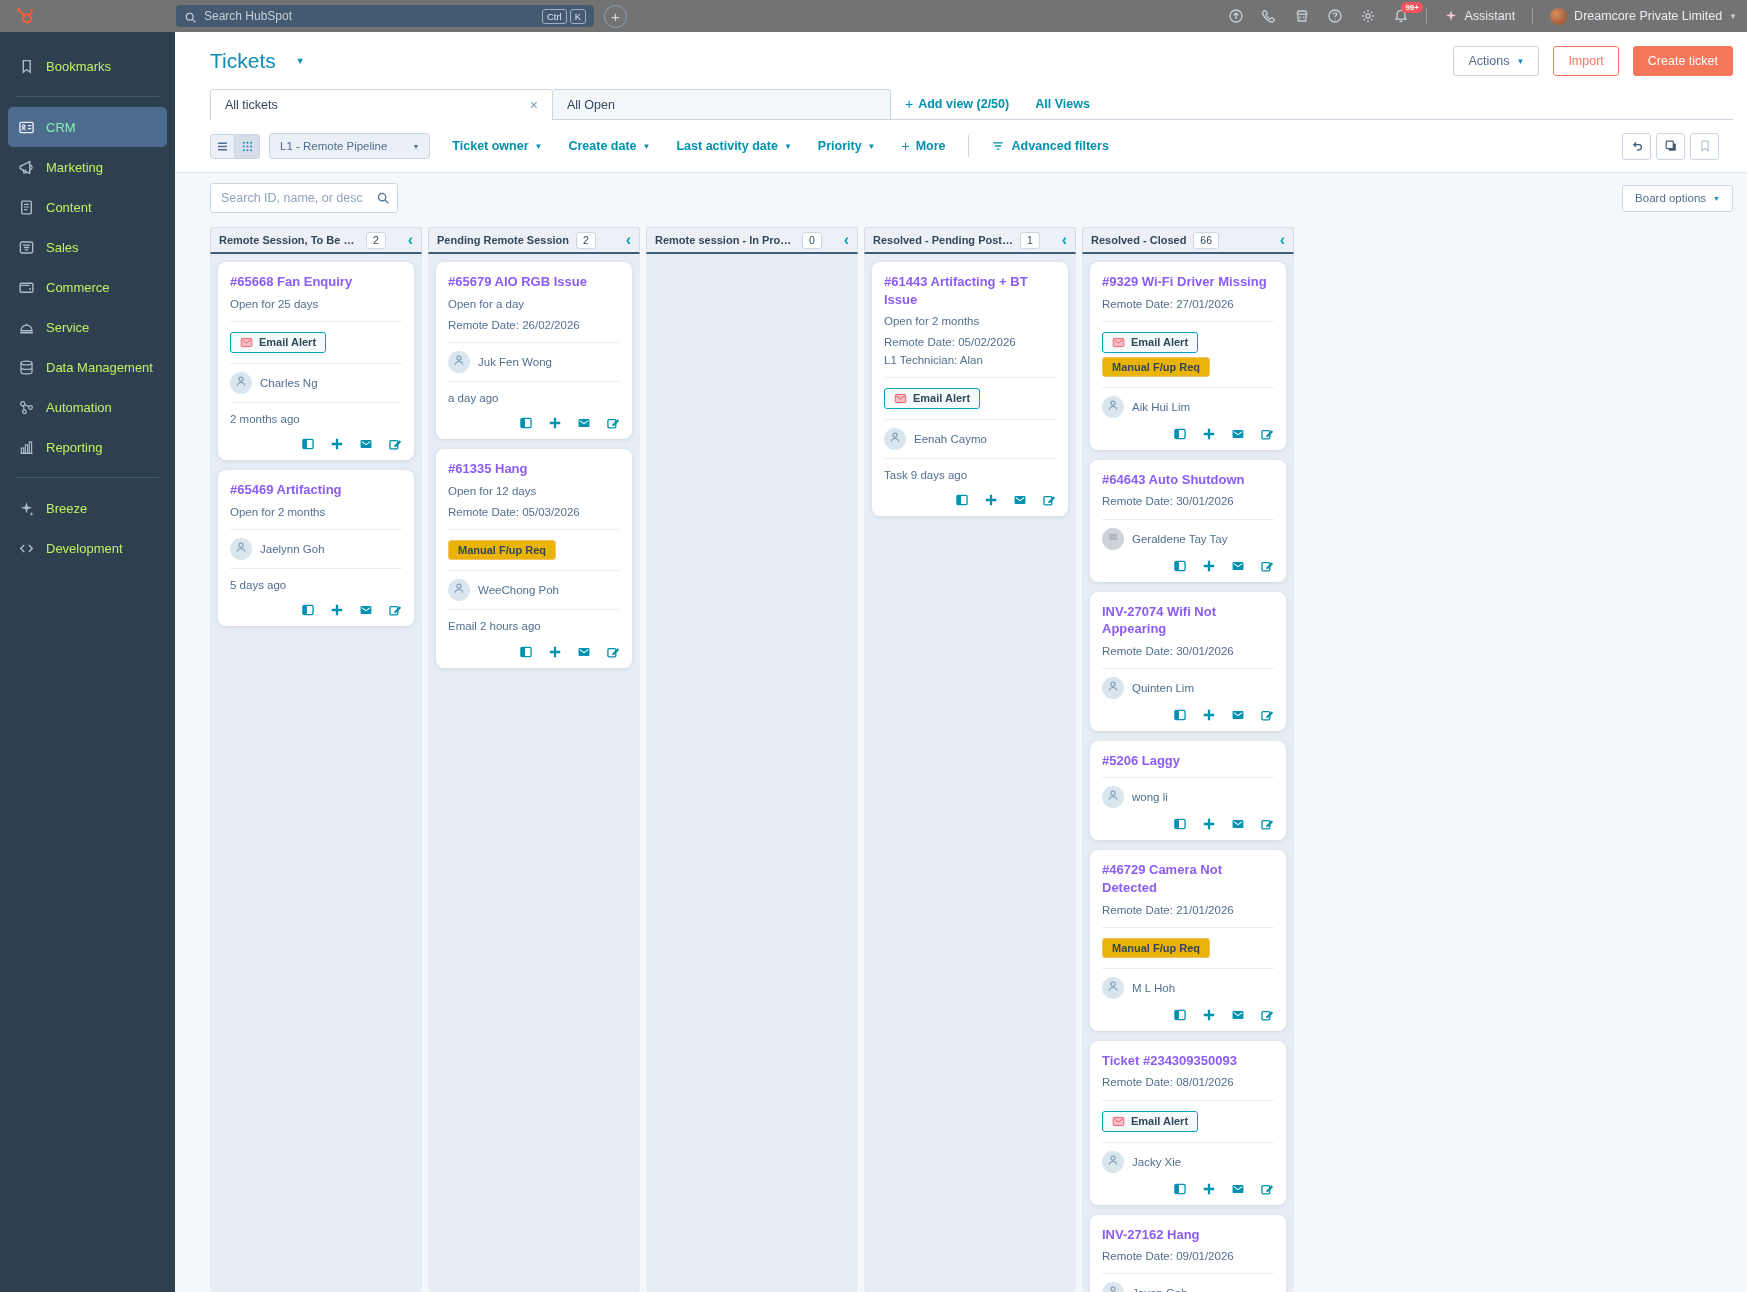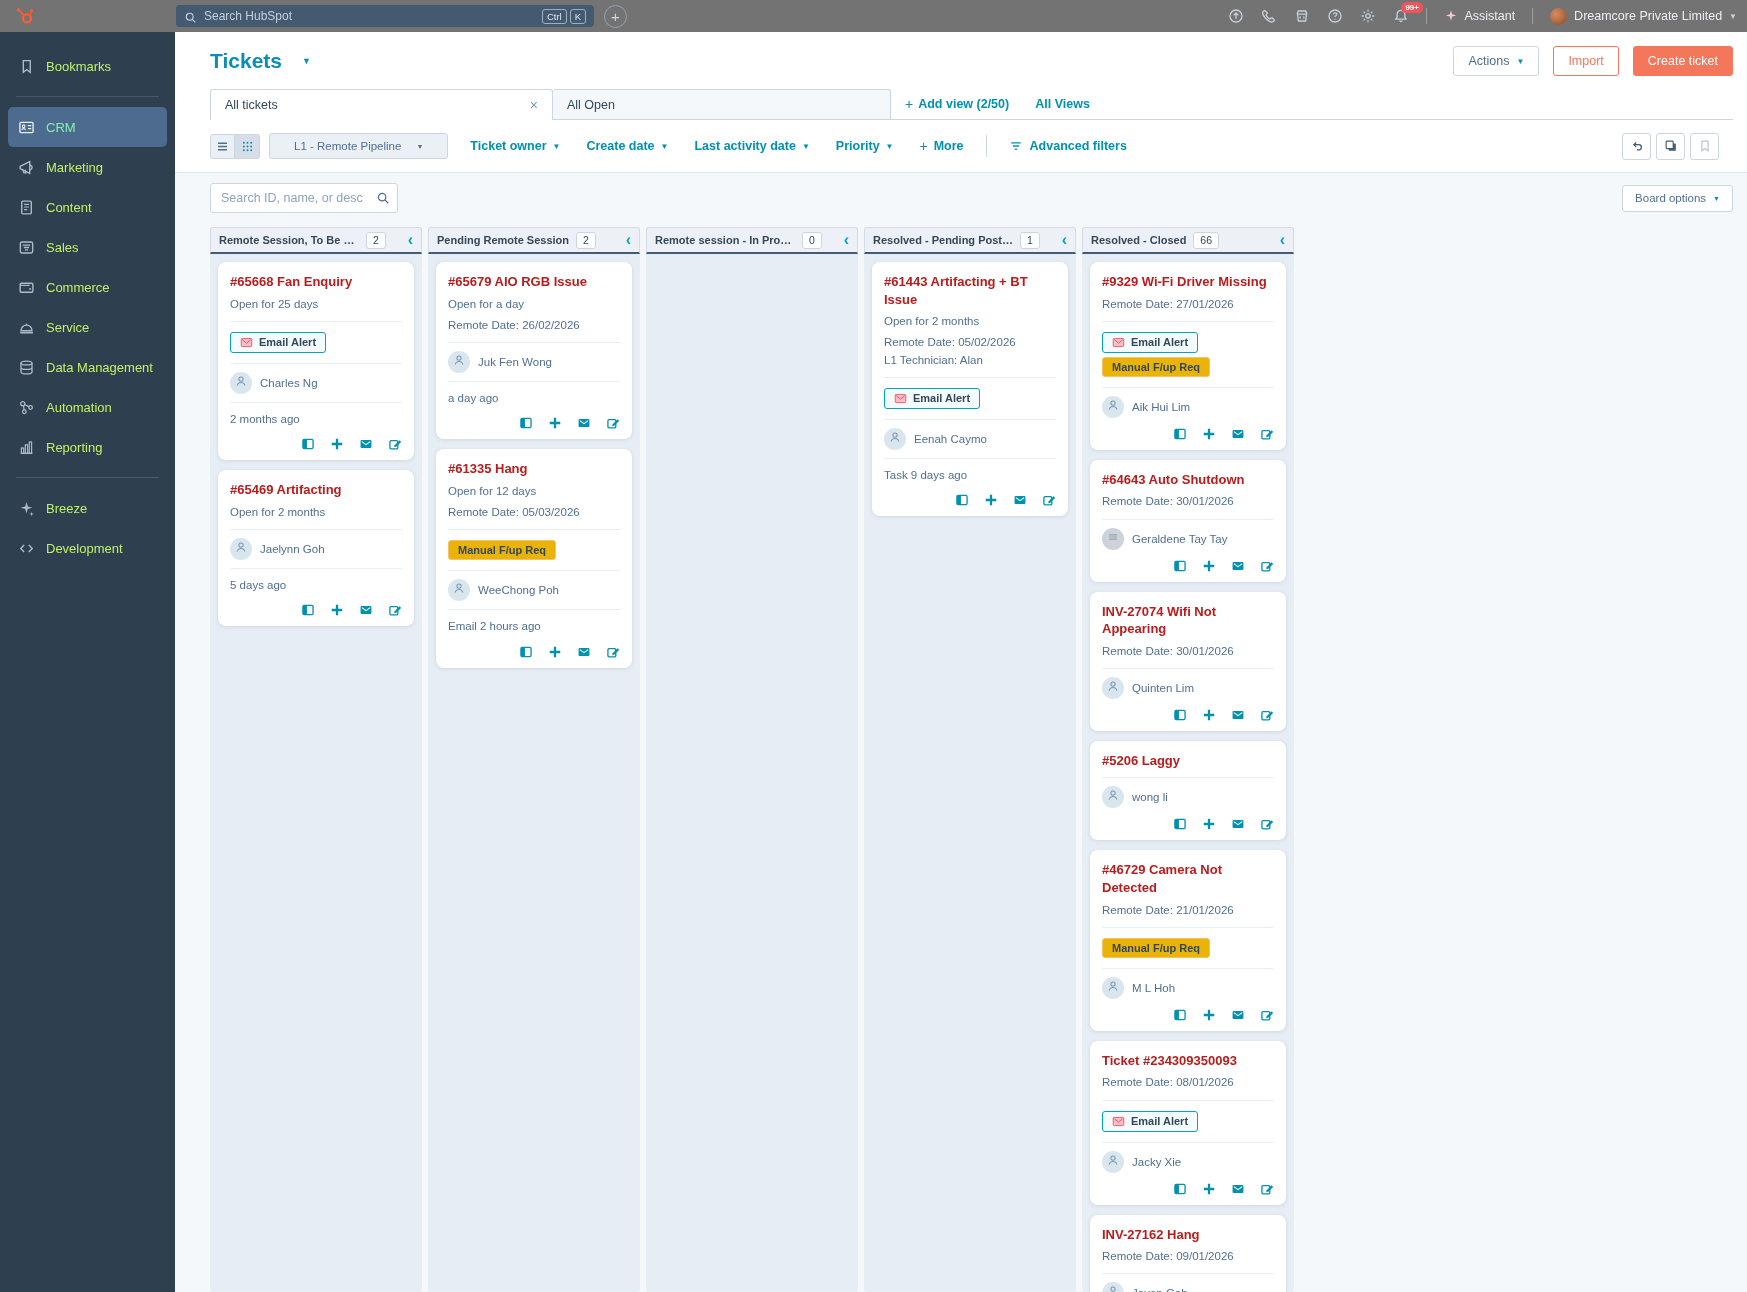--- a/index.html
+++ b/index.html
@@ -32,21 +32,21 @@
   .side-item .ic { width:17px; height:17px; flex:0 0 17px; color:#aebcca; }
   .side-item .ic svg { width:17px; height:17px; }
   .side-item.active { background:#4d6b8f; color:#86efac; }
   .side-item.active .ic { color:#e6edf4; }
   .side-div { height:1px; background:#46596c; margin:10px 16px; }
 
   
   .main { position:absolute; top:32px; left:175px; width:1572px; height:1260px; display:flex; flex-direction:column; }
   .head-white { background:#ffffff; padding:14px 14px 0 35px; }
   .page-head { display:flex; align-items:center; }
-  .page-title { color:#0b8db5; font-size:21px; font-weight:bold; display:flex; align-items:center; gap:20px; cursor:pointer; }
+  .page-title { color:#0b8db5; font-size:21px; font-weight:normal; display:flex; align-items:center; gap:20px; cursor:pointer; }
   .page-title .caret { color:#0b8db5; font-size:9px; }
   .head-btns { margin-left:auto; display:flex; gap:14px; }
   .btn { height:30px; border-radius:3px; font-size:12.5px; padding:0 14px; display:flex; align-items:center; gap:7px; cursor:pointer; font-family:inherit; background:#fff; }
   .btn-gray { border:1px solid #cbd6e2; color:#506e91; }
   .btn-gray .caret { color:#0b8db5; }
   .btn-orange-o { border:1px solid #f4765b; color:#f4765b; }
   .btn-orange { border:1px solid #f4765b; background:#f4765b; color:#fff; }
 
   .tabs-row { display:flex; align-items:flex-end; margin-top:12px; border-bottom:1px solid #cbd6e2; height:32px; }
   .tab { height:31px; display:flex; align-items:center; font-size:12.5px; color:#33475b; padding:0 14px; border:1px solid #cbd6e2; border-bottom:none; border-radius:3px 3px 0 0; cursor:pointer; position:relative; }
@@ -57,21 +57,21 @@
   .tlink { color:#0091ae; font-size:12.5px; font-weight:bold; cursor:pointer; display:flex; align-items:center; gap:5px; }
   .tlink .plus { font-size:14px; font-weight:normal; }
 
   .filter-row { display:flex; align-items:center; height:52px; background:#fff; padding-right:14px; }
   .vtoggle { display:flex; }
   .vbtn { width:25px; height:25px; border:1px solid #cbd6e2; background:#eaf0f6; display:flex; align-items:center; justify-content:center; color:#506e91; cursor:pointer; }
   .vbtn:first-child { border-radius:3px 0 0 3px; }
   .vbtn:last-child { border-radius:0 3px 3px 0; border-left:none; }
   .vbtn.sel { background:#d6dfe9; color:#0b8db5; }
   .vbtn svg { width:13px; height:13px; }
-  .pipe-btn { margin-left:9px; height:26px; background:#eaf0f6; border:1px solid #cbd6e2; border-radius:3px; color:#506e91; font-size:11.5px; padding:0 24px; display:flex; align-items:center; gap:15px; cursor:pointer; }
+  .pipe-btn { margin-left:9px; height:26px; background:#eaf0f6; border:1px solid #cbd6e2; border-radius:3px; color:#506e91; font-size:11.5px; padding:0 10px; display:flex; align-items:center; gap:25px; cursor:pointer; }
   .pipe-btn .caret { color:#506e91; font-size:7px; }
   .flinks { display:flex; align-items:center; gap:26px; margin-left:22px; }
   .flink { color:#0091ae; font-size:12.5px; font-weight:bold; cursor:pointer; display:flex; align-items:center; gap:6px; }
   .flink .caret { color:#0091ae; font-size:8px; }
   .fdiv { width:1px; height:22px; background:#cbd6e2; margin:0 22px; }
   .adv { display:flex; align-items:center; gap:7px; color:#0091ae; font-size:12.5px; font-weight:bold; cursor:pointer; }
   .adv .ic { width:14px; height:14px; }
   .fr-icons { margin-left:auto; display:flex; gap:5px; }
   .sq-btn { width:29px; height:27px; border:1px solid #cbd6e2; background:#fff; border-radius:3px; display:flex; align-items:center; justify-content:center; color:#425b76; cursor:pointer; }
   .sq-btn svg { width:14px; height:14px; }
@@ -89,21 +89,21 @@
   
   .board { display:flex; gap:6px; flex:1; overflow:hidden; }
   .col { width:212px; flex:0 0 212px; display:flex; flex-direction:column; position:relative; }
   .col-head { height:27px; background:#edf1f7; border:1px solid #d4dde7; border-bottom:2px solid #425b76; border-radius:3px 3px 0 0; display:flex; align-items:center; padding:0 8px; gap:7px; }
   .col-title { font-size:11px; font-weight:bold; color:#33475b; white-space:nowrap; overflow:hidden; text-overflow:ellipsis; max-width:140px; }
   .col-count { background:#fff; border:1px solid #cbd6e2; border-radius:3px; font-size:10.5px; color:#33475b; padding:1px 6px; line-height:13px; }
   .col-chev { margin-left:auto; color:#00a4bd; font-size:16px; font-weight:bold; line-height:1; cursor:pointer; }
   .col-body { flex:1; background:#e7edf4; border-radius:0 0 3px 3px; padding:8px 8px 8px 8px; overflow:hidden; position:relative; }
 
   .card { background:#fff; border-radius:8px; box-shadow:0 1px 4px rgba(45,62,80,.12); padding:11px 12px 9px 12px; margin-bottom:10px; cursor:pointer; }
-  .card-title { color:#b91c1c; font-size:13px; font-weight:bold; line-height:1.35; margin-bottom:5px; }
+  .card-title { color:#8b5cf6; font-size:13px; font-weight:bold; line-height:1.35; margin-bottom:5px; }
   .card-meta { color:#516f90; font-size:11.5px; line-height:1.5; }
   .crule { height:1px; background:#e8eef4; margin:8px 0; }
   .tag { display:inline-flex; align-items:center; gap:6px; border-radius:3px; font-size:11px; font-weight:bold; color:#33475b; padding:3px 9px; margin:2px 0; }
   .tag .ic { width:13px; height:13px; }
   .tag-email { border:1.5px solid #00a4bd; background:#f4fbfd; }
   .tag-manual { border:1.5px solid #f5c26b; background:#eab308; }
   .tagwrap { display:flex; flex-direction:column; align-items:flex-start; }
   .owner { display:flex; align-items:center; gap:8px; }
   .avatar { width:22px; height:22px; border-radius:50%; background:#d9e6ee; color:#7c98b6; display:flex; align-items:center; justify-content:center; flex:0 0 22px; }
   .avatar svg { width:14px; height:14px; }

